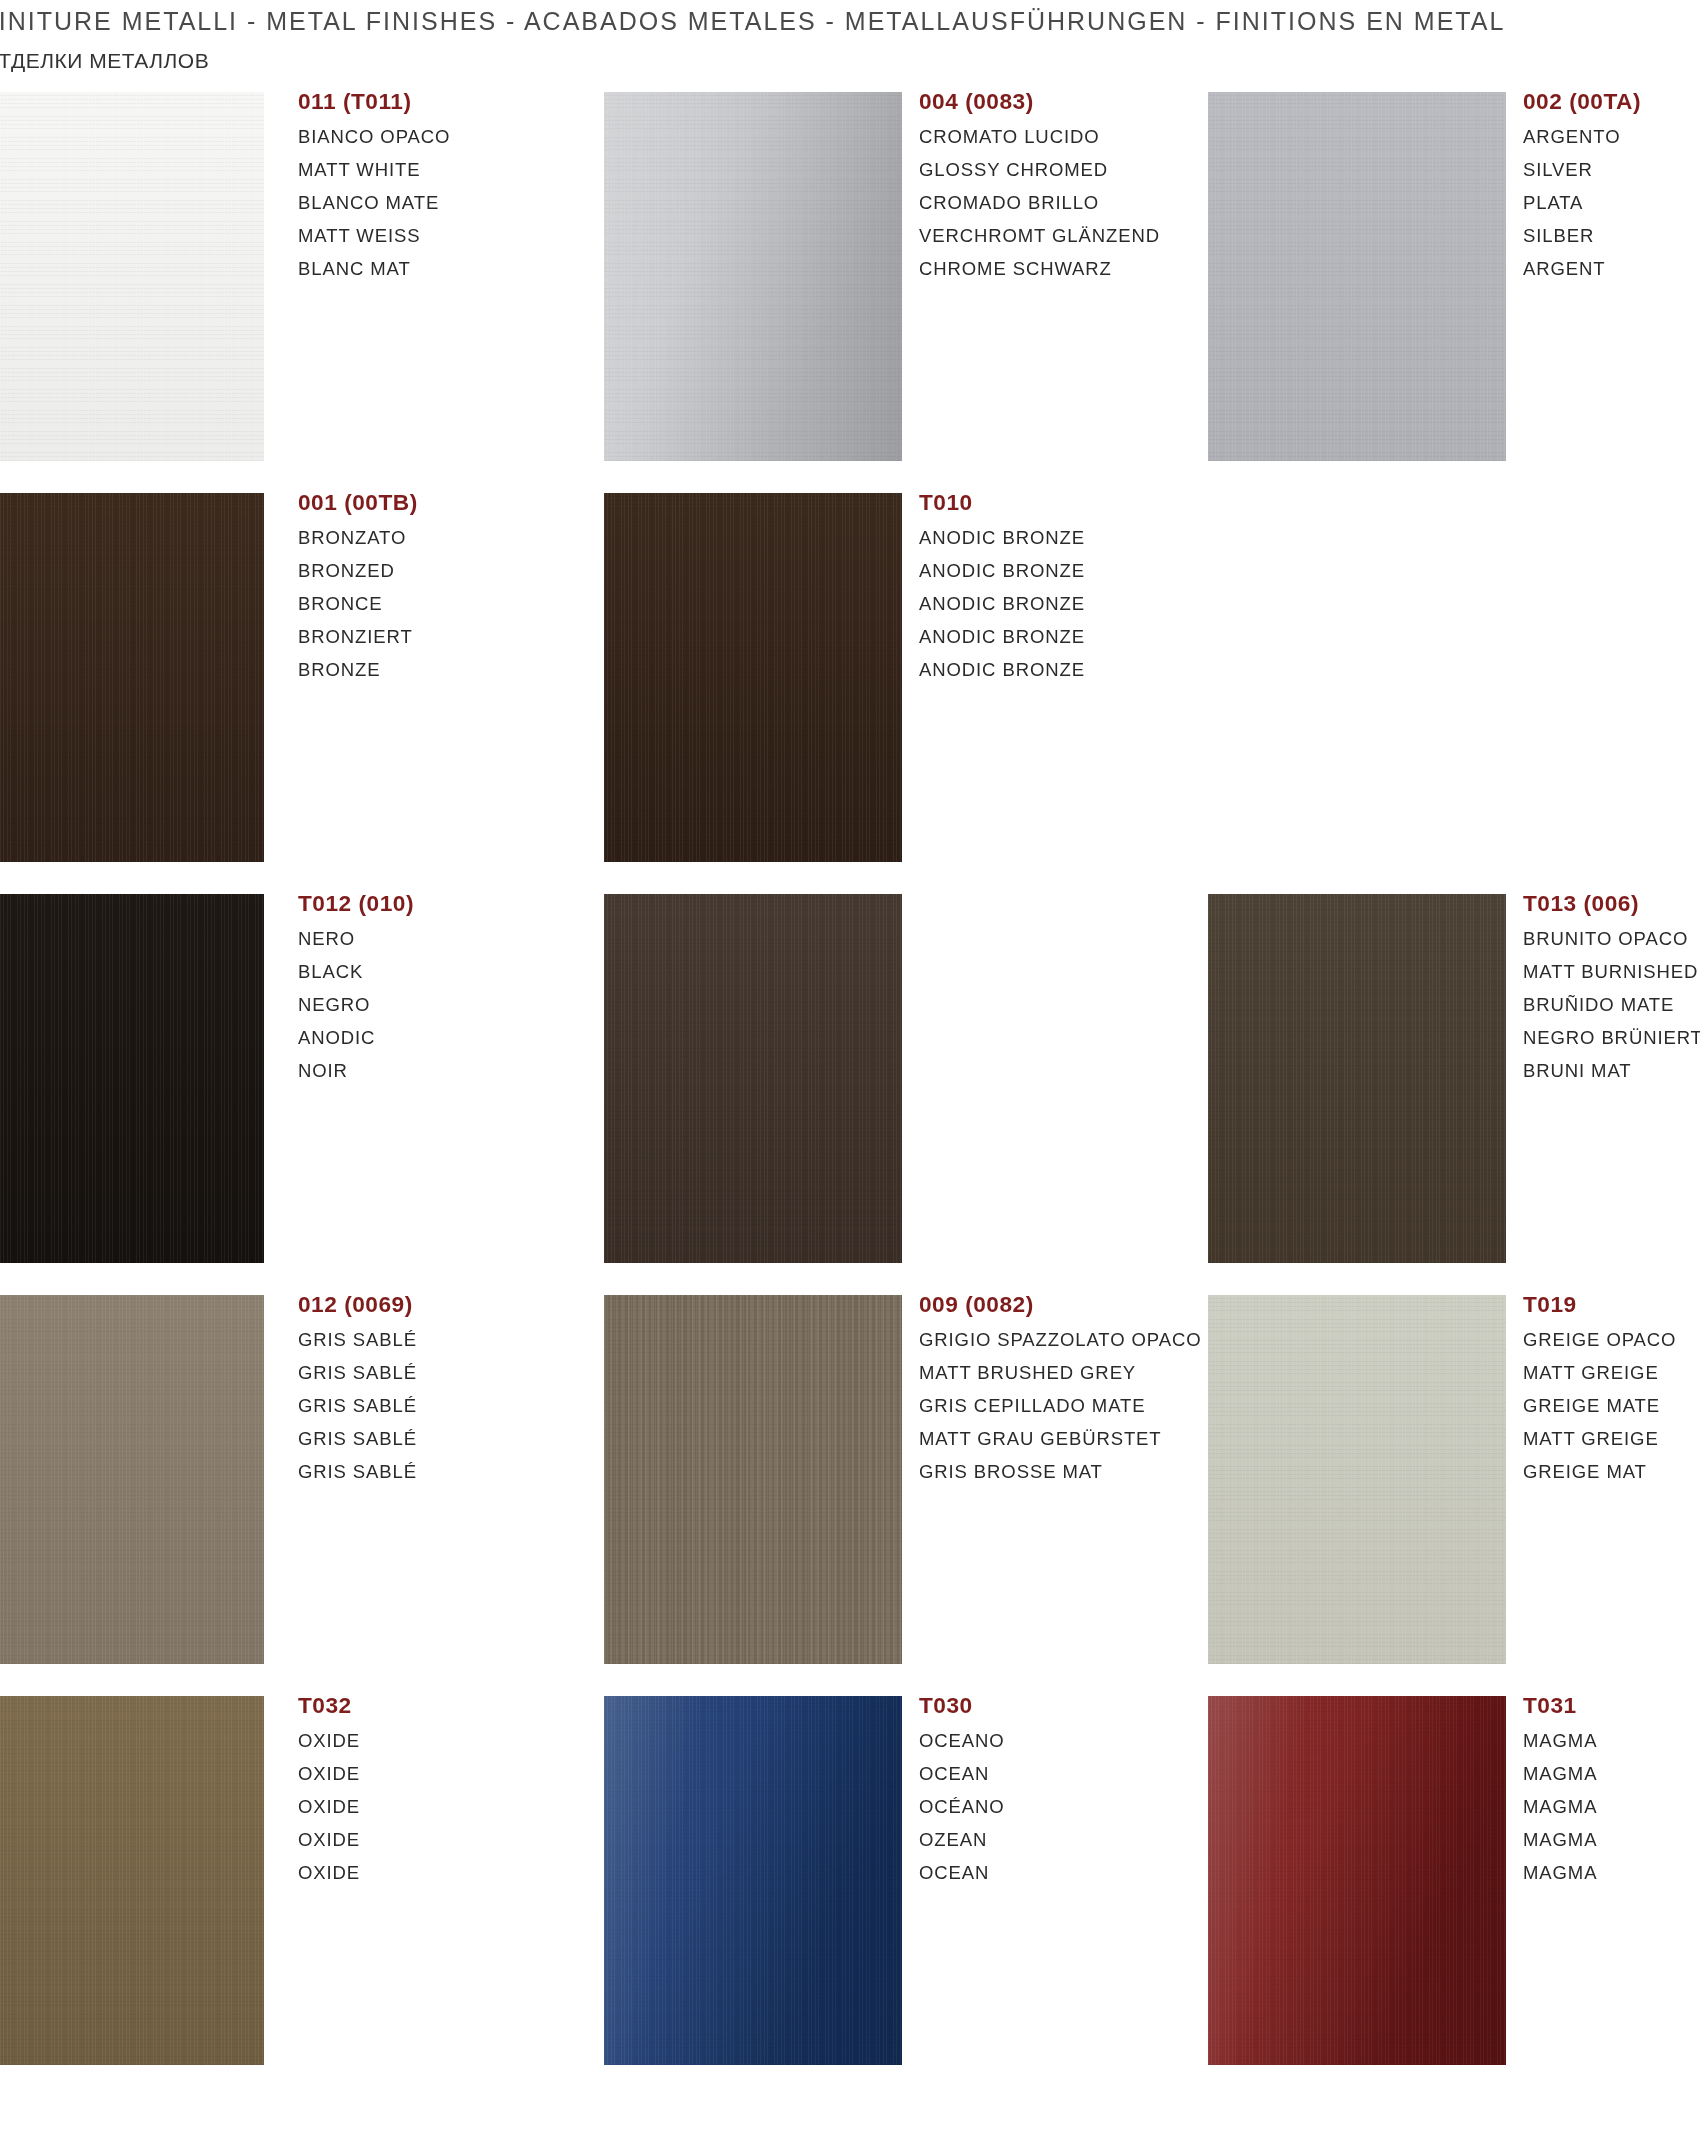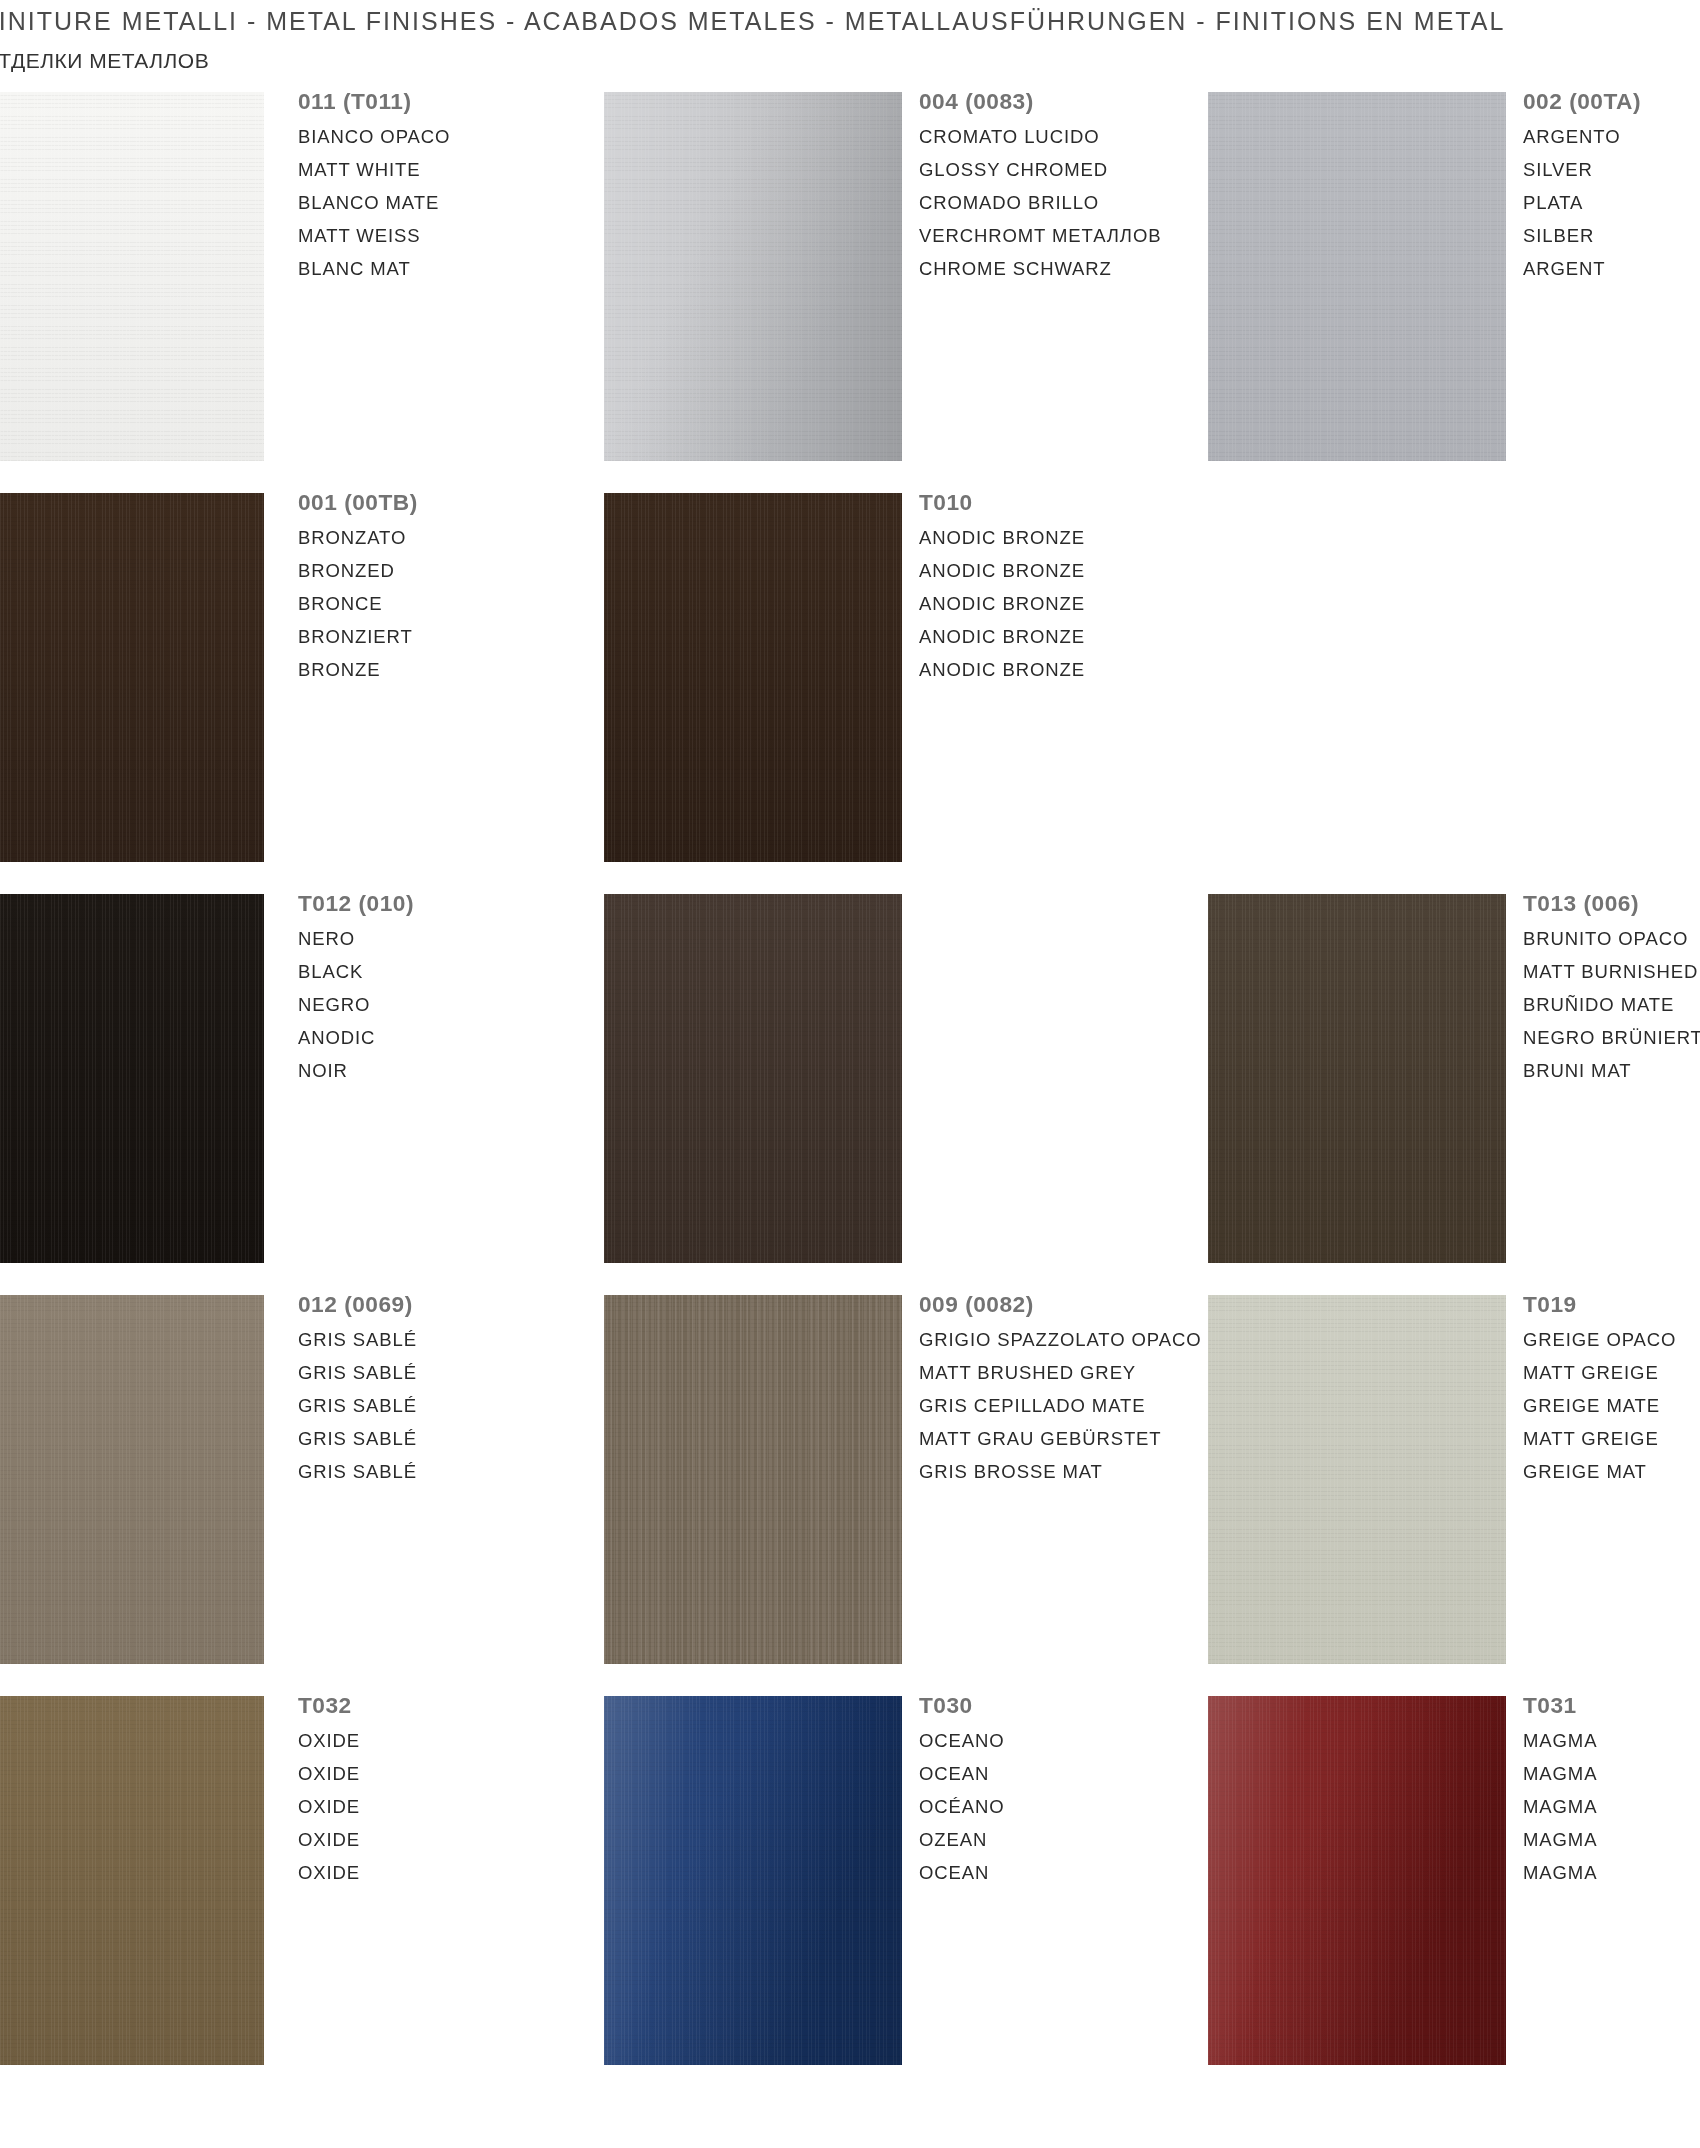--- a/index.html
+++ b/index.html
@@ -102,21 +102,21 @@
     top: 0;
   }
   .c0 .labels { left: 298px; }
   .c1 .labels { left: 315px; }
   .c2 .labels { left: 315px; }
 
   .code {
     font-size: 22.7px;
     font-weight: bold;
     letter-spacing: 0.5px;
-    color: #737373;
+    color: #7f1d1d;
     margin: 0 0 5px 0;
     white-space: nowrap;
   }
   .name {
     font-size: 18.5px;
     letter-spacing: 0.9px;
     color: #2a2a2a;
     line-height: 33px;
     white-space: nowrap;
   }
@@ -149,21 +149,21 @@
         <div class="swatch">
           <div class="swatch-inner" style="background: linear-gradient(115deg, rgb(201, 202, 205) 0%, rgb(201, 202, 205) 35%, rgb(189, 191, 195) 72%, rgb(189, 191, 195) 100%);"></div>
           <div class="grain"></div>
           <div class="sheen" style="background: linear-gradient(100deg, rgba(255, 255, 255, 0.2) 0%, rgba(255, 255, 255, 0.05) 28%, rgba(0, 0, 0, 0.1) 75%, rgba(0, 0, 0, 0.18) 100%);"></div>
         </div>
         <div class="labels">
           <div class="code">004 (0083)</div>
           <div class="name">CROMATO LUCIDO</div>
           <div class="name">GLOSSY CHROMED</div>
           <div class="name">CROMADO BRILLO</div>
-          <div class="name">VERCHROMT МЕТАЛЛОВ</div>
+          <div class="name">VERCHROMT GLÄNZEND</div>
           <div class="name">CHROME SCHWARZ</div>
         </div>
       </div>
       <div class="cell c2">
         <div class="swatch">
           <div class="swatch-inner" style="background: linear-gradient(rgb(185, 187, 192) 0%, rgb(174, 176, 182) 100%);"></div>
           <div class="grain"></div>
         </div>
         <div class="labels">
           <div class="code">002 (00TA)</div>

